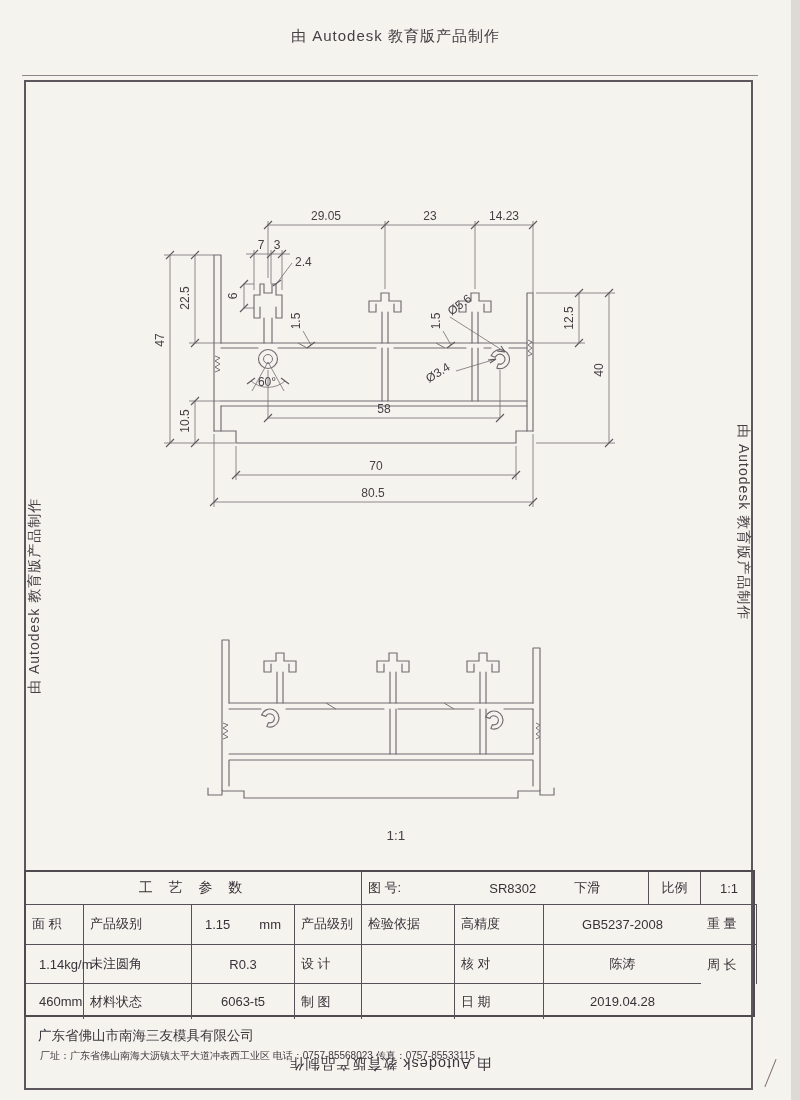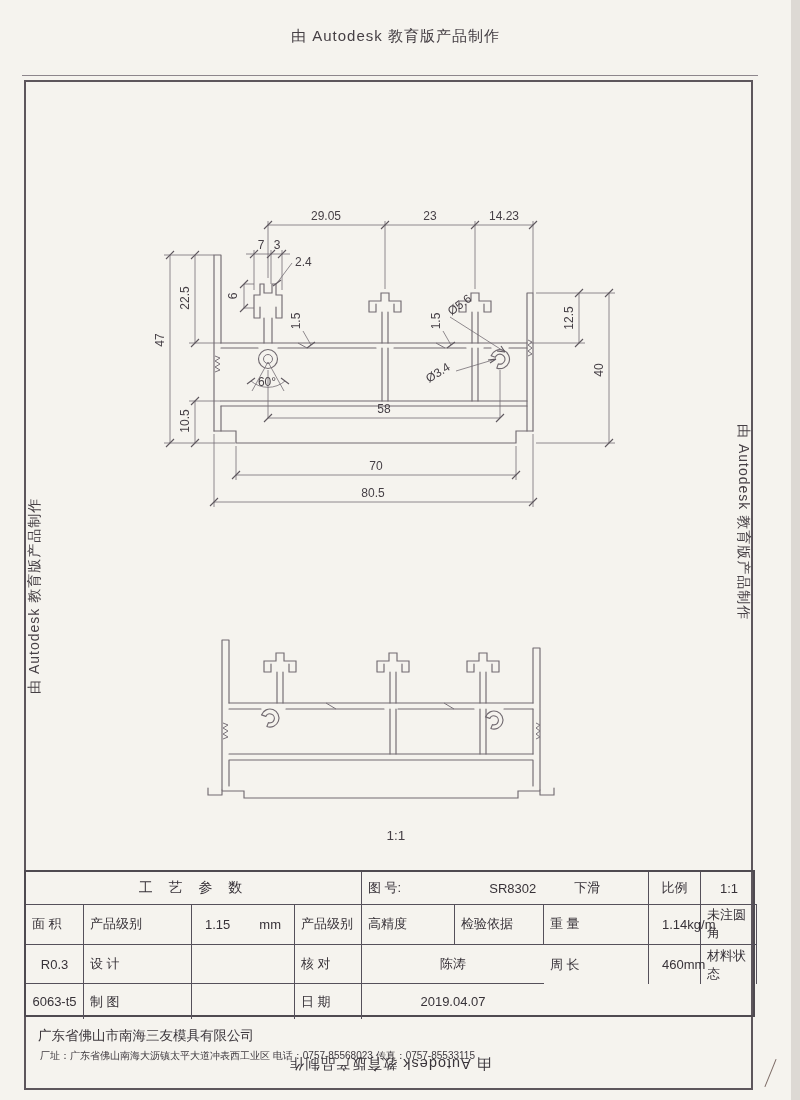--- a/index.html
+++ b/index.html
@@ -185,22 +185,23 @@
     <div class="c ctr">比例</div>
     <div class="c ctr last">1:1</div>
 
     <div class="c">面 积</div>
     <div class="c">产品级别</div>
     <div class="c vu">
       <span>1.15</span>
       <span>mm</span>
     </div>
     <div class="c">产品级别</div>
+    <div class="c">检验依据</div>
     <div class="c">高精度</div>
-    <div class="c">检验依据</div>
+    <div class="c sp2 ctr last">GB5237-2008</div>
 
     <div class="c">重 量</div>
     <div class="c vu">
       <span>1.14</span>
       <span>kg/m</span>
     </div>
     <div class="c">未注圆角</div>
     <div class="c ctr">R0.3</div>
     <div class="c">设 计</div>
     <div class="c"></div>
@@ -210,21 +211,21 @@
     <div class="c rl">周 长</div>
     <div class="c rl vu">
       <span>460</span>
       <span>mm</span>
     </div>
     <div class="c rl">材料状态</div>
     <div class="c rl ctr">6063-t5</div>
     <div class="c rl">制 图</div>
     <div class="c rl"></div>
     <div class="c rl">日 期</div>
-    <div class="c rl sp2 ctr last">2019.04.07</div>
+    <div class="c rl sp2 ctr last">2019.04.28</div>
   </div>
 
   <div class="footer-company">广东省佛山市南海三友模具有限公司</div>
   <div class="footer-address">厂址：广东省佛山南海大沥镇太平大道冲表西工业区  电话：0757-85568023 传真：0757-85533115</div>
   <div class="wm wm-bottom">由 Autodesk 教育版产品制作</div>
   <div class="scan-mark"></div>
 
 </div>
 
 </body></html>

